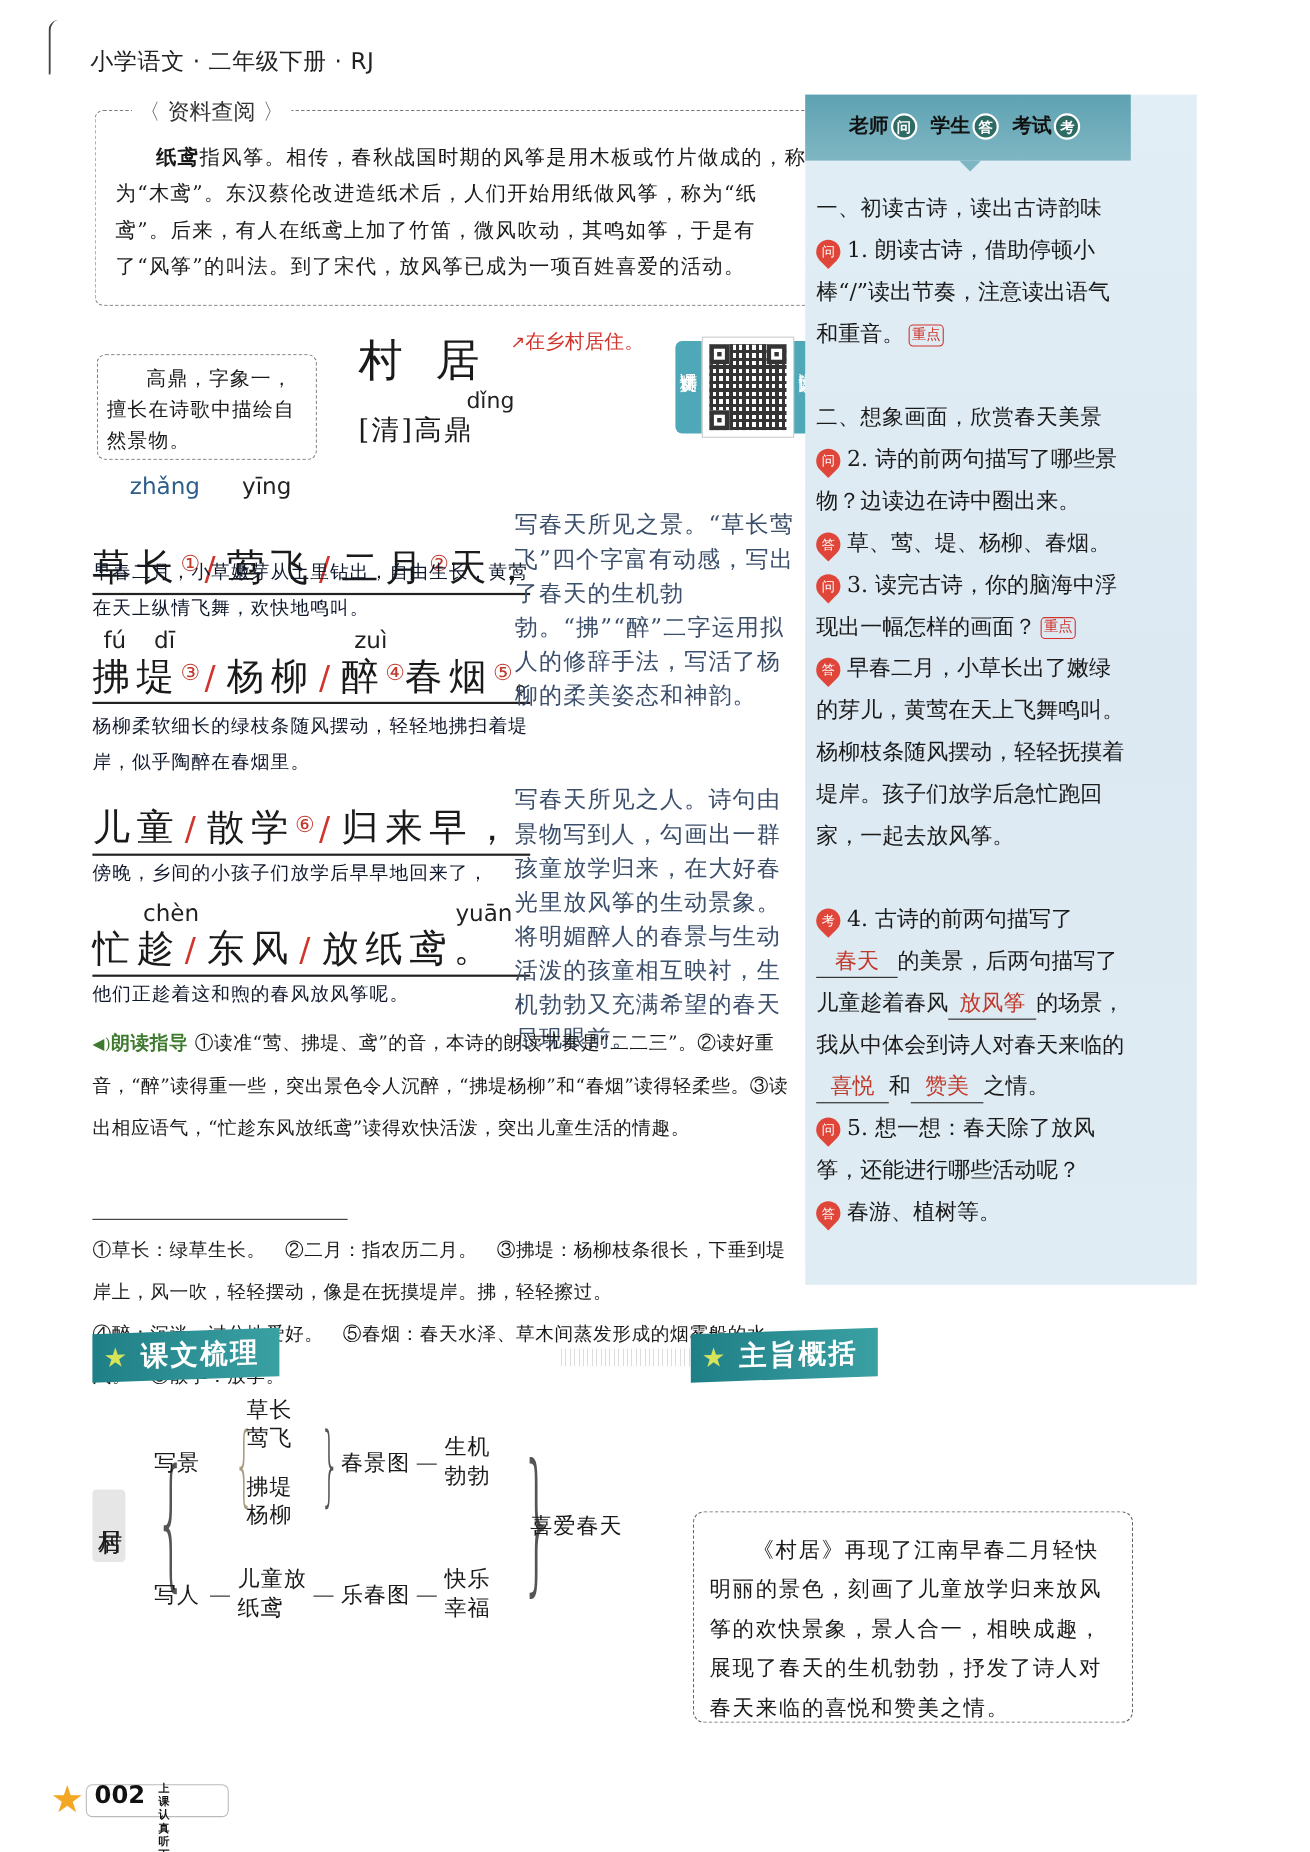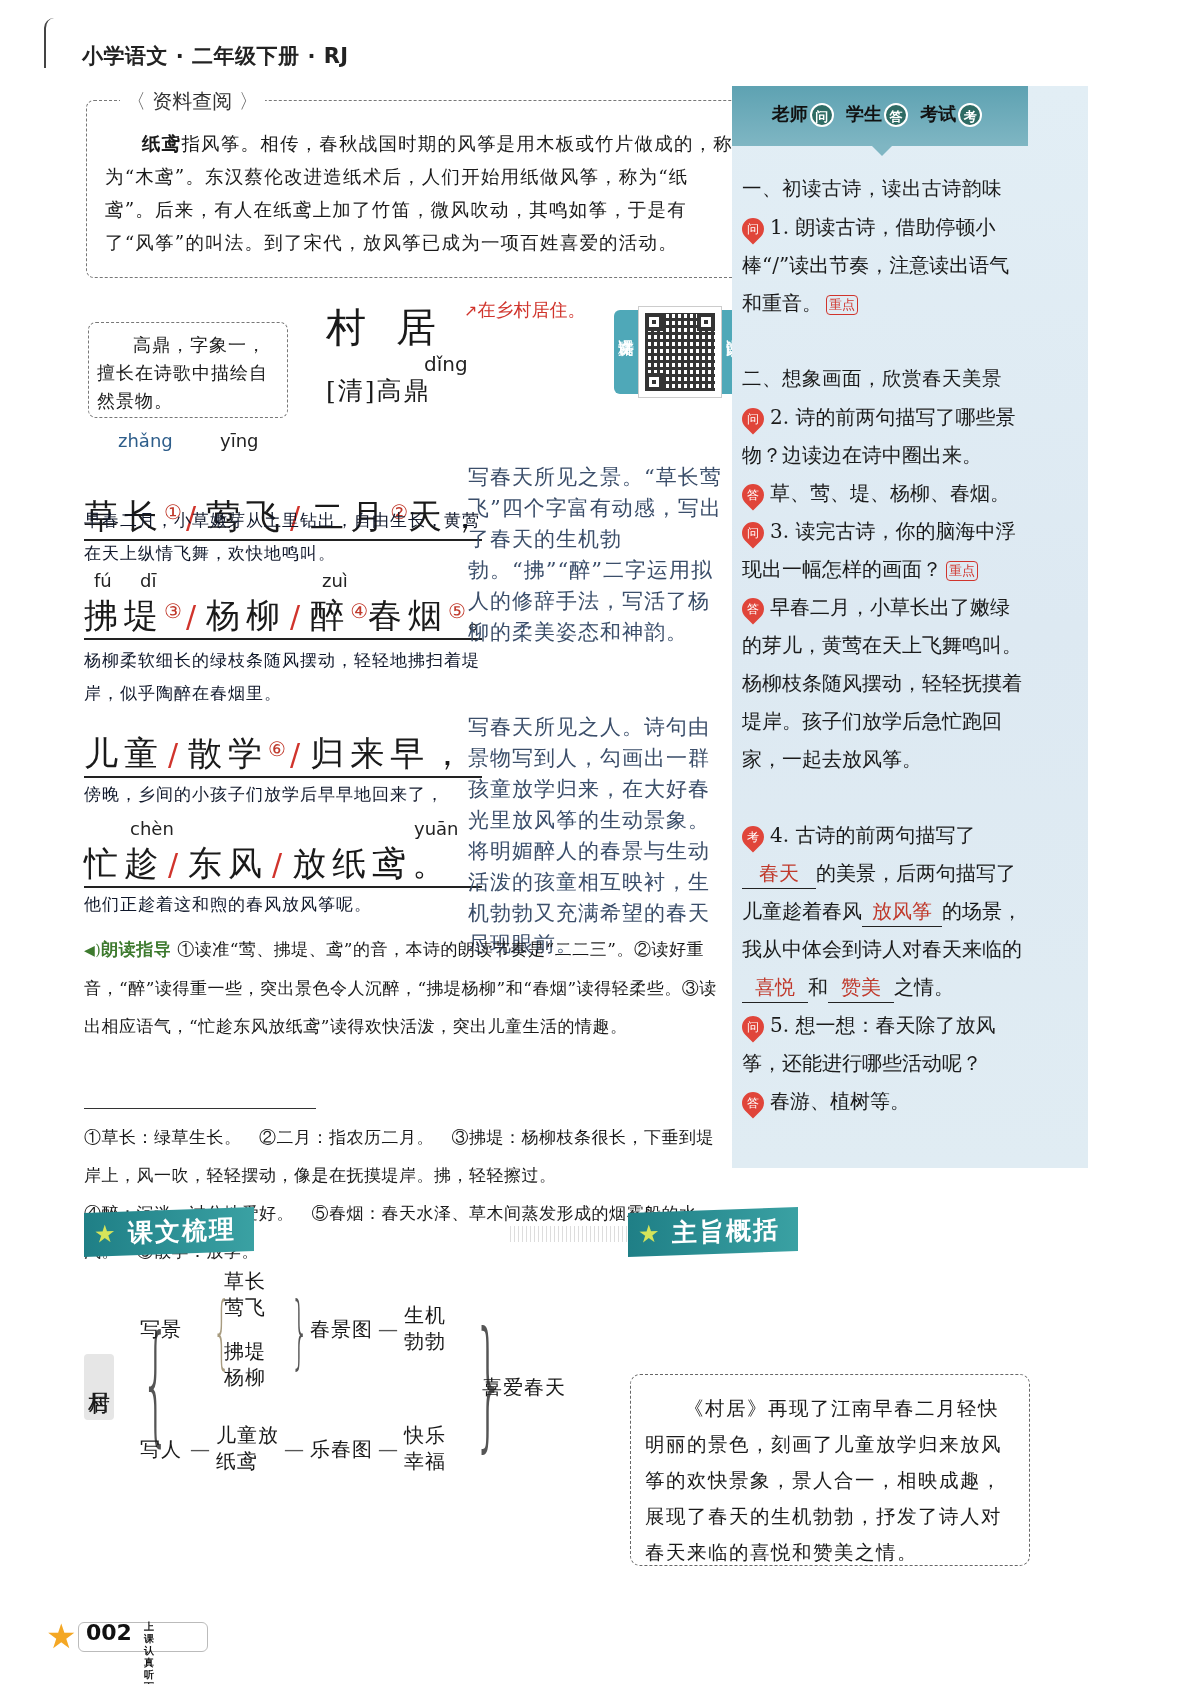--- a/index.html
+++ b/index.html
@@ -3,21 +3,21 @@
 <meta charset="utf-8">
 <style>
   * { box-sizing: border-box; margin: 0; padding: 0; }
   html, body { width: 1191px; height: 1684px; background: #ffffff; overflow: hidden; }
   body { position: relative; font-family: "DejaVu Serif", "Liberation Serif", serif; color: #1a1a1a; }
 
   .abs { position: absolute; }
 
   
   .page-edge { left: 44px; top: 18px; width: 14px; height: 50px; border-left: 2px solid #444; border-top-left-radius: 10px; }
-  .header-title { left: 82px; top: 42px; font-size: 21px; font-family: "DejaVu Sans", "Liberation Sans", sans-serif; letter-spacing: 0.5px; color: #222; font-weight: bold; }
+  .header-title { left: 82px; top: 42px; font-size: 21px; font-family: "DejaVu Sans", "Liberation Sans", sans-serif; letter-spacing: 0.5px; color: #222; }
 
   
   .ref-box { left: 86px; top: 100px; width: 666px; height: 178px; border: 1.5px dashed #777; border-radius: 8px; padding: 26px 18px 10px 18px; font-size: 18.5px; line-height: 33px; }
   .ref-label { left: 120px; top: 88px; background: #fff; padding: 0 6px; font-size: 20px; color: #333; font-family: "DejaVu Sans", "Liberation Sans", sans-serif; }
   .ref-label .br { color: #666; }
   .ref-box p { text-indent: 2em; letter-spacing: 1.2px; }
   .ref-box b { font-weight: bold; }
 
   
   .author-bubble { left: 88px; top: 322px; width: 200px; height: 96px; border: 1.5px dashed #777; border-radius: 8px; padding: 8px 8px; font-size: 18px; line-height: 28px; letter-spacing: 1px; }
@@ -40,21 +40,21 @@
       repeating-linear-gradient(90deg, #111 0 3px, transparent 3px 6px),
       repeating-linear-gradient(0deg, #111 0 3px, transparent 3px 7px);
       opacity: 0.85; position: relative; }
   .qr-finder { position: absolute; width: 18px; height: 18px; border: 4px solid #111; background: #fff; }
   .qr-finder::after { content: ""; position: absolute; left: 3px; top: 3px; width: 4px; height: 4px; background: #111; }
 
   
   .poem-line { left: 84px; width: 398px; font-size: 34px; letter-spacing: 6px; border-bottom: 2.5px solid #222; height: 50px; line-height: 50px; white-space: nowrap; }
   .slash { color: #d0342c; font-family: "DejaVu Sans", "Liberation Sans", sans-serif; font-size: 30px; margin: 0 4px; }
   .sup { color: #c0392b; font-size: 20px; vertical-align: top; position: relative; top: -4px; letter-spacing: 0; }
-  .pinyin { font-size: 18px; font-family: "DejaVu Sans", "Liberation Sans", sans-serif; color: #222; }
+  .pinyin { font-size: 21px; font-family: "DejaVu Sans", "Liberation Sans", sans-serif; color: #222; }
   .pinyin.blue { color: #2d5d8a; }
   .trans { left: 84px; width: 400px; font-size: 17px; line-height: 33px; letter-spacing: 1px; color: #0f172a; }
 
   .side-note { left: 468px; width: 262px; font-size: 21px; line-height: 31px; letter-spacing: 1px; color: #3b4e6a; }
 
   
   .guide { left: 84px; top: 870px; width: 650px; font-size: 17px; line-height: 38px; letter-spacing: 0.5px; }
   .guide-label { color: #3d7a2e; font-weight: bold; font-family: "DejaVu Sans", "Liberation Sans", sans-serif; }
   .speaker { color: #3d7a2e; font-size: 14px; }
 

